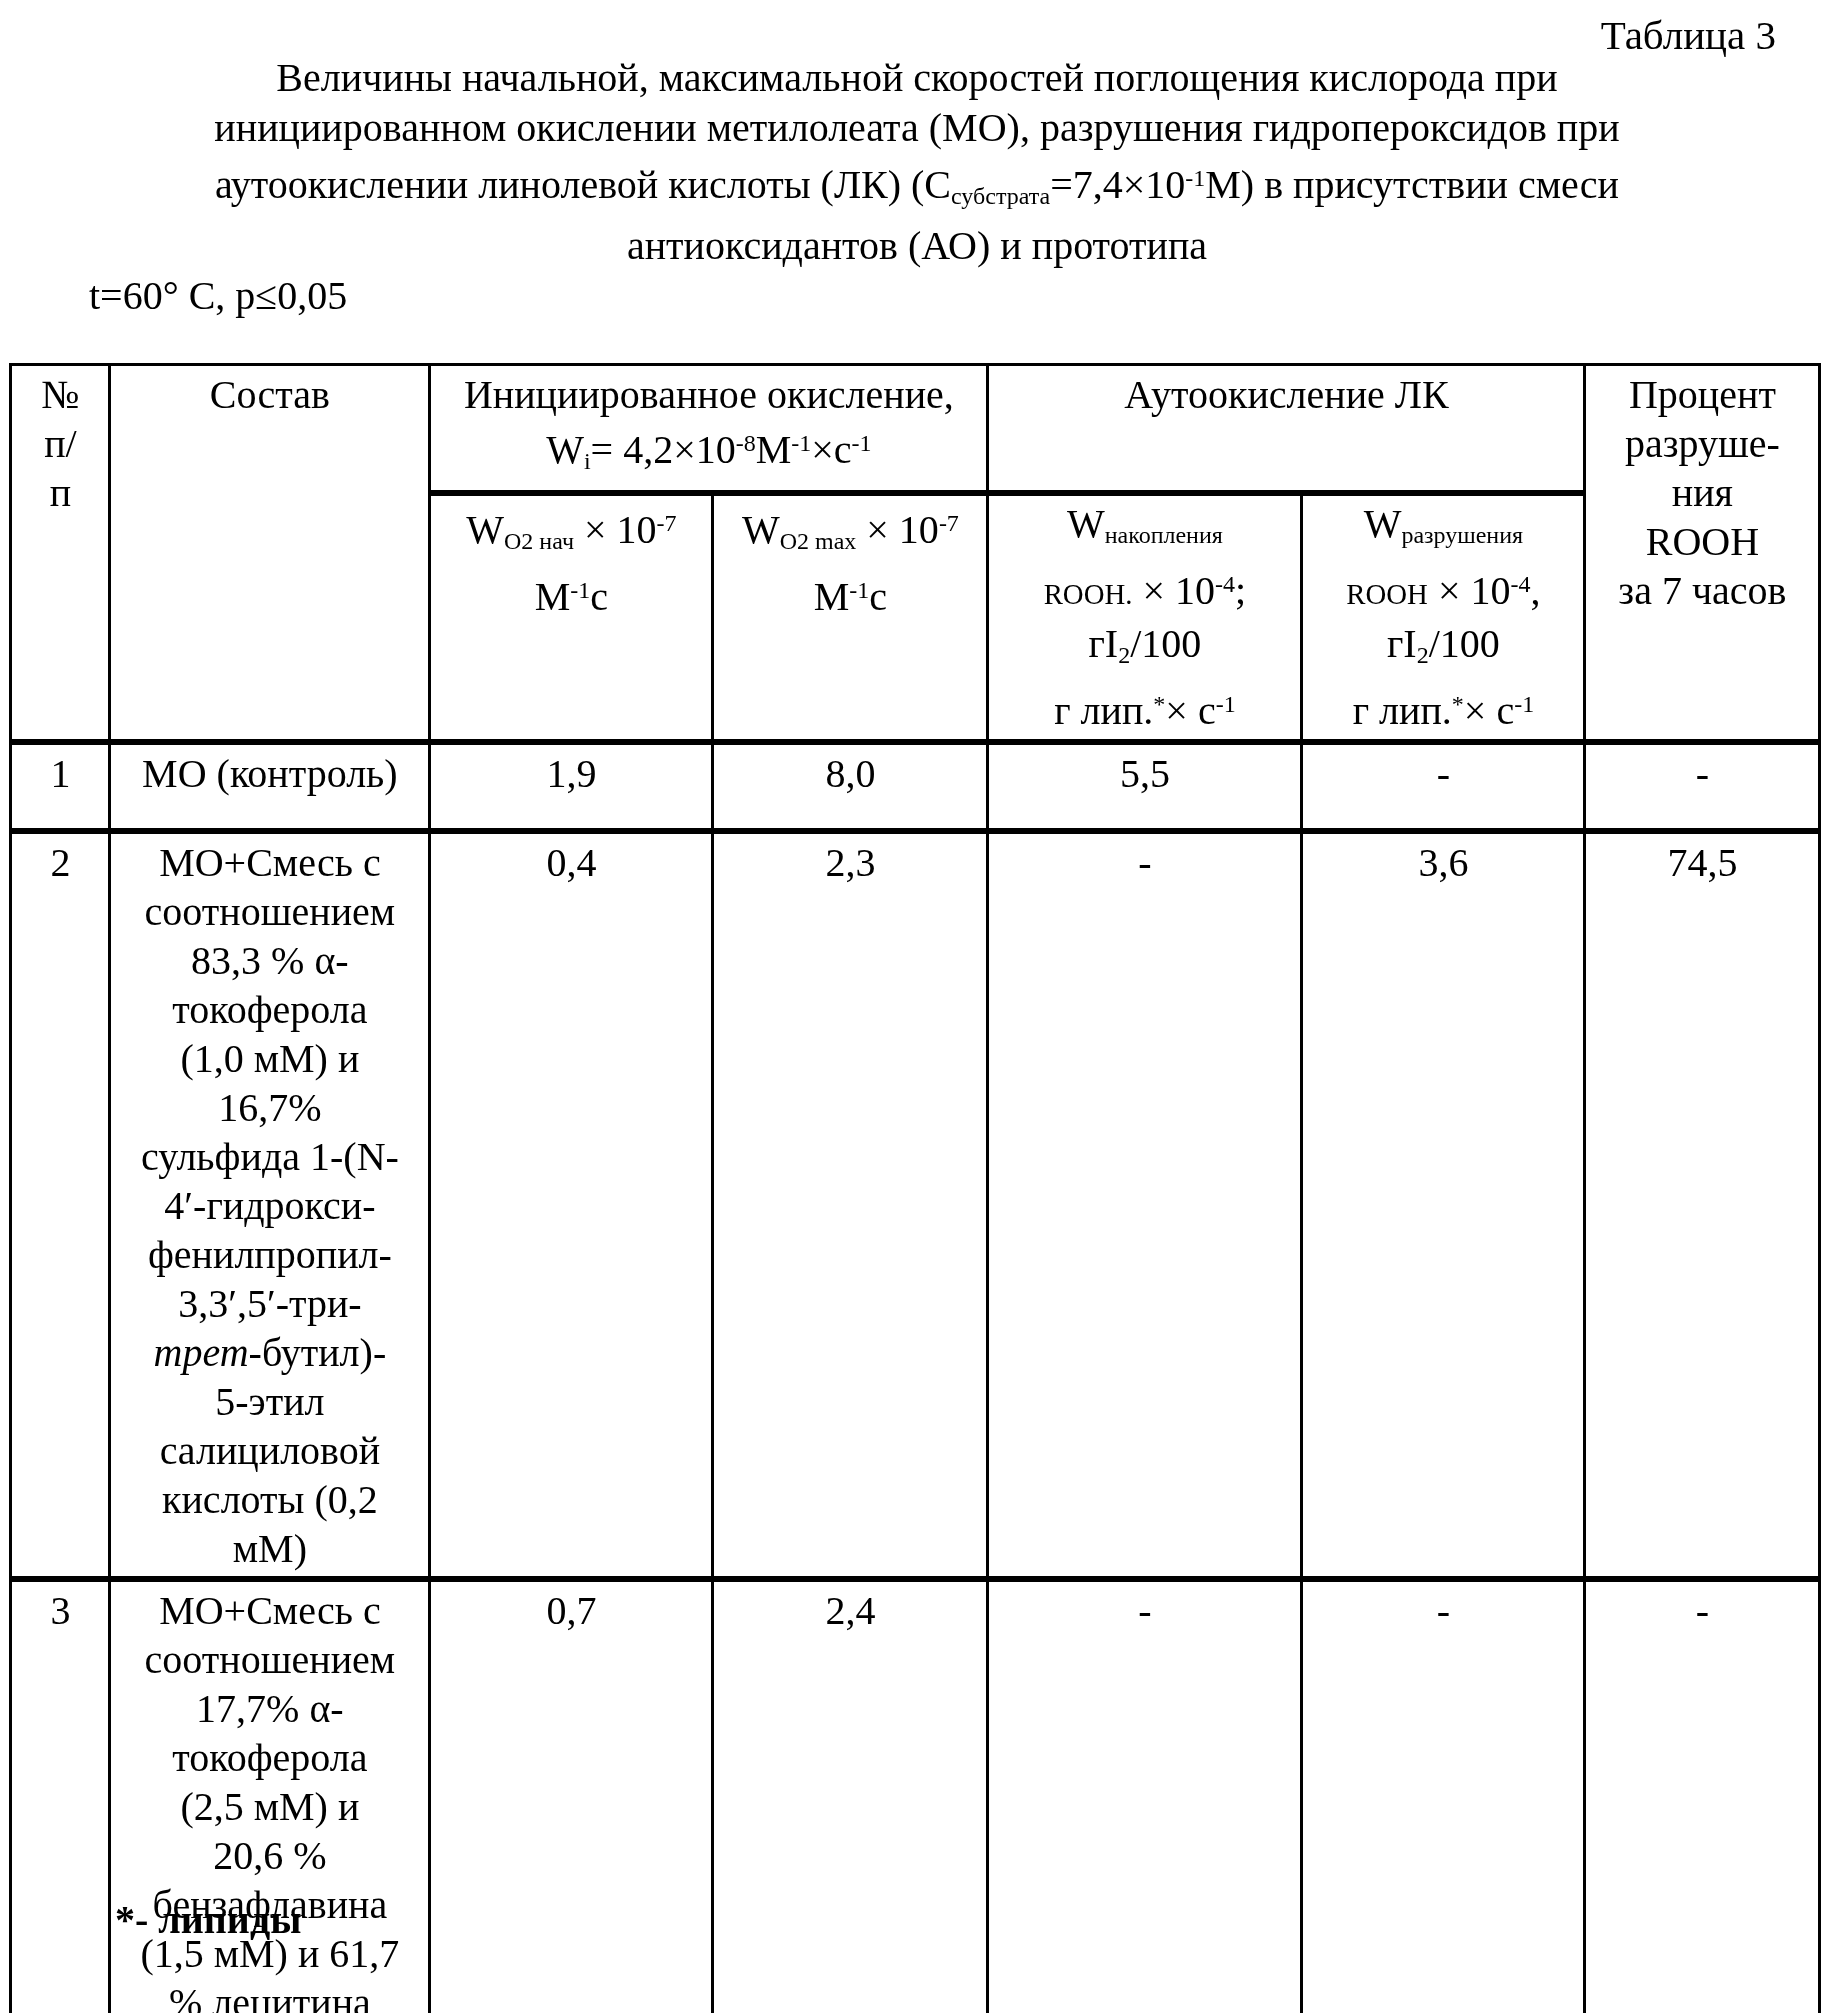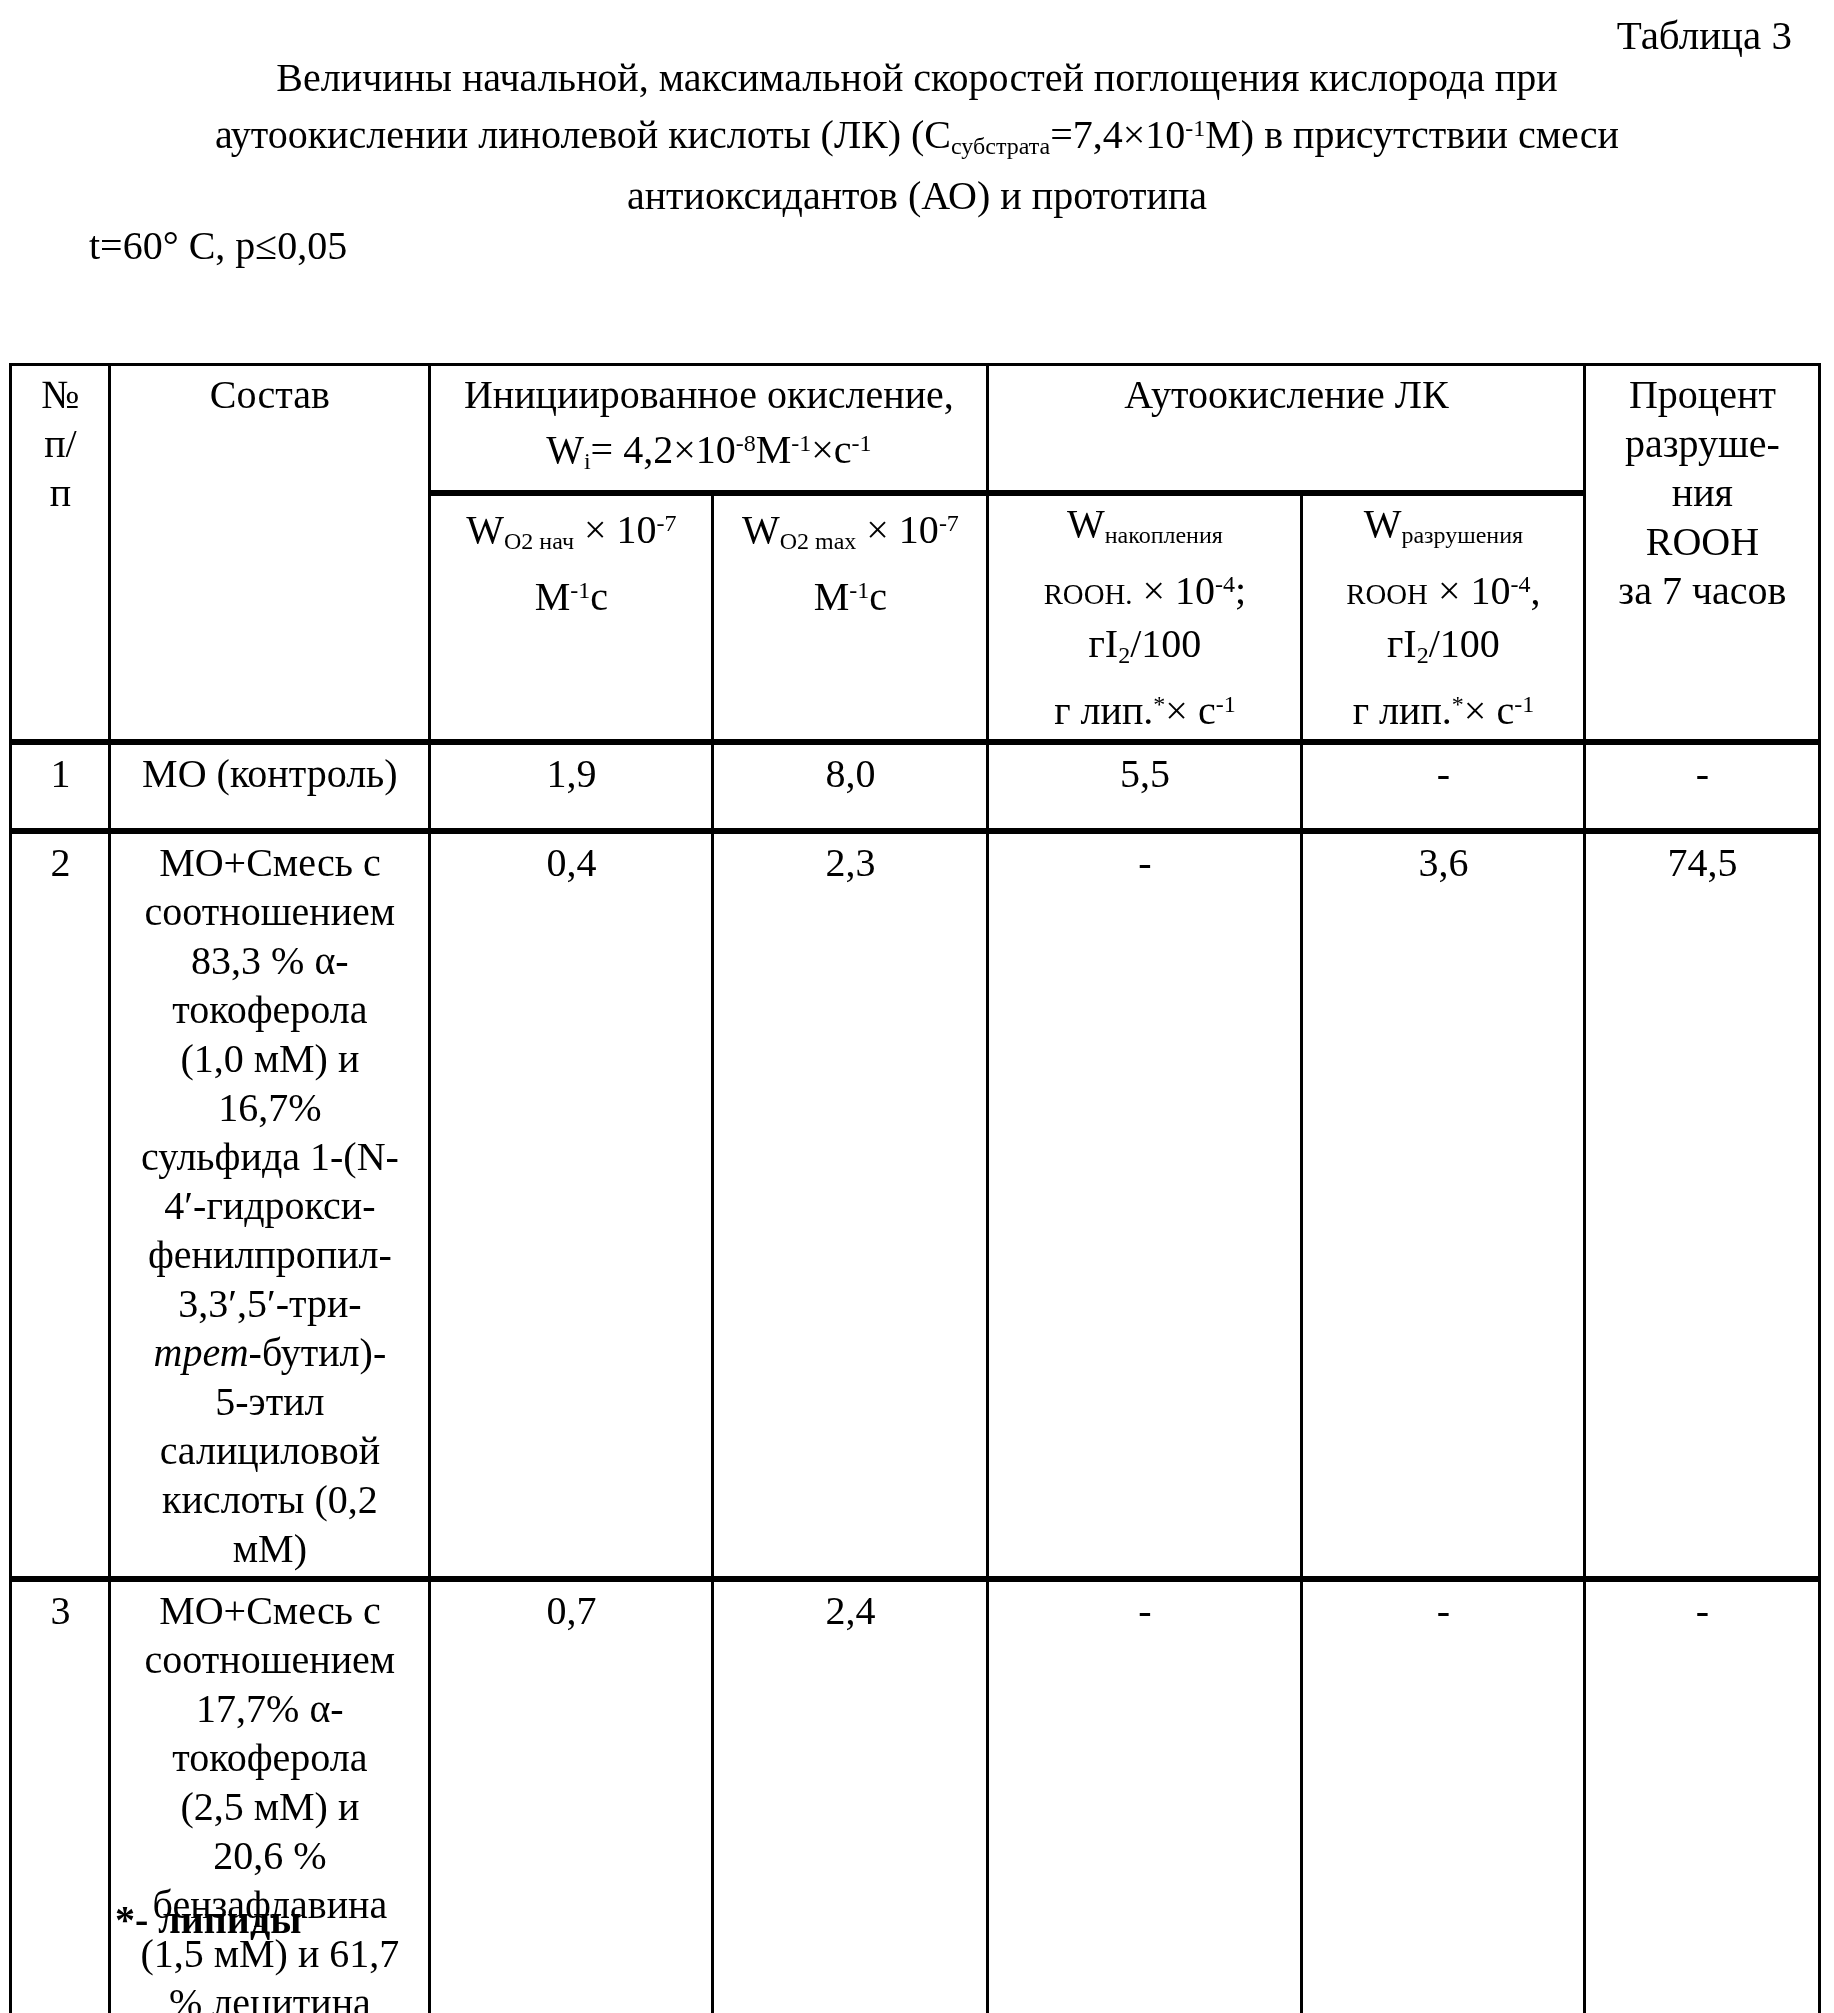--- a/index.html
+++ b/index.html
@@ -12,21 +12,21 @@
     position: relative;
     width: 1834px;
     height: 2013px;
     background: #ffffff;
     font-family: "Liberation Serif", "DejaVu Serif", serif;
     overflow: hidden;
   }
   .table-label {
     position: absolute;
     top: 11.3px;
-    right: 42px;
+    right: 58px;
     font-size: 41px;
     line-height: 1.2;
   }
   .title-block {
     position: absolute;
     top: 53px;
     left: 89px;
     right: 89px;
     text-align: center;
     font-size: 40px;
@@ -75,20 +75,21 @@
 </style>
 </head>
 <body>
 
 <div class="page">
 
   <div class="table-label">Таблица 3</div>
 
   <div class="title-block">
     <div>Величины начальной, максимальной скоростей поглощения кислорода при</div>
+    <div>инициированном окислении метилолеата (МО), разрушения гидропероксидов при</div>
     <div><span class="tk-t">аутоокислении линолевой кислоты (ЛК) (С</span><span class="tk-sub">субстрата</span><span class="tk-t">=7,4×10</span><span class="tk-sup">-1</span><span class="tk-t">М) в присутствии смеси</span></div>
     <div>антиоксидантов (АО) и прототипа</div>
     <div class="conditions-line">t=60° C, p≤0,05</div>
   </div>
 
   <table class="results">
     <colgroup>
       <col style="width:99px">
       <col style="width:320px">
       <col style="width:283px">

